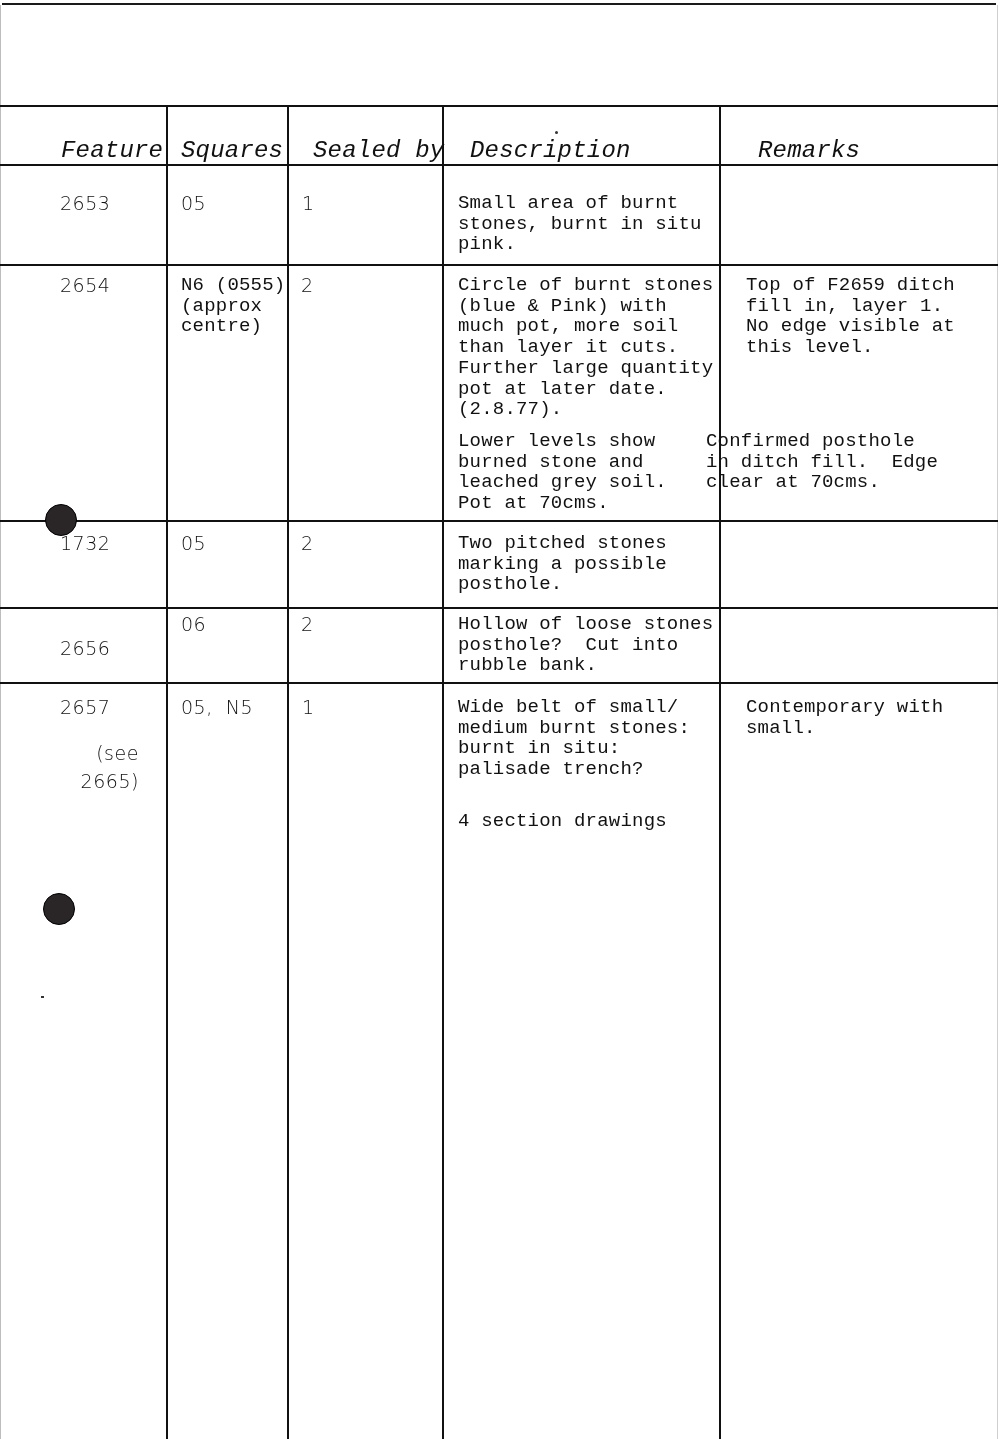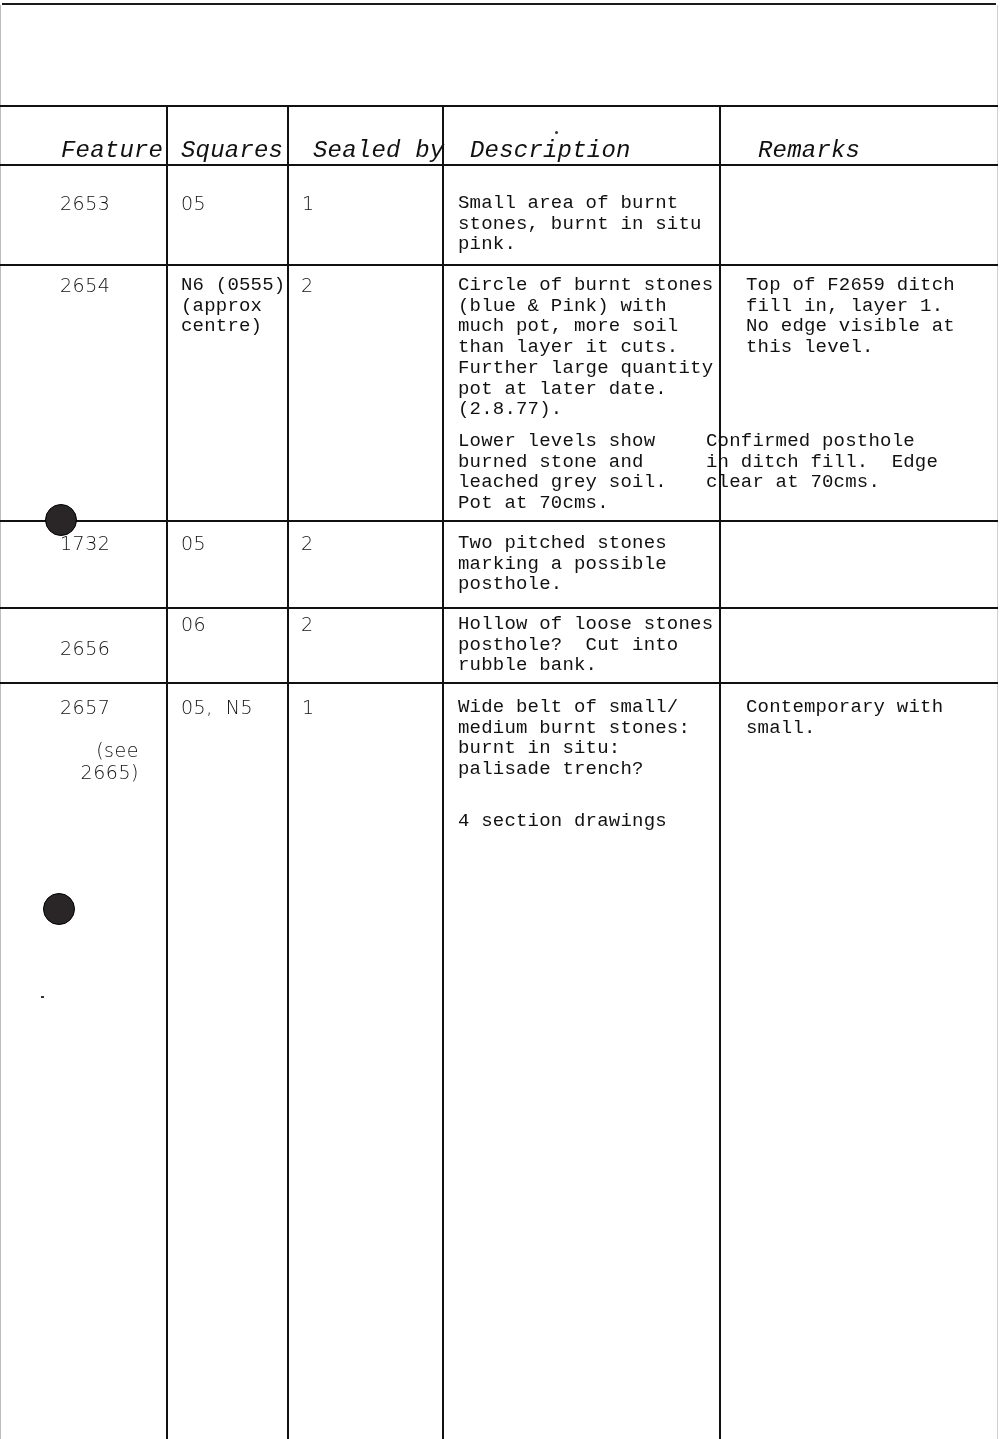--- a/index.html
+++ b/index.html
@@ -94,21 +94,21 @@
     <div class="cell hand" style="left:181px;top:614px;">06</div>
     <div class="cell hand" style="left:301px;top:614px;">2</div>
     <div class="cell" style="left:458px;top:614px;">Hollow of loose stones
 posthole?  Cut into
 rubble bank.</div>
     <div class="cell" style="left:746px;top:614px;"></div>
   </div>
 
   <div>
     <div class="cell hand" style="left:60px;top:697px;">2657</div>
-    <div class="cell hand" style="left:61px;top:739px;line-height:22px;">(see
+    <div class="cell hand" style="left:61px;top:739px;line-height:28px;">(see
    2665)</div>
     <div class="cell hand" style="left:181px;top:697px;">05,  N5</div>
     <div class="cell hand" style="left:302px;top:697px;">1</div>
     <div class="cell" style="left:458px;top:697px;">Wide belt of small/
 medium burnt stones:
 burnt in situ:
 palisade trench?</div>
     <div class="cell" style="left:458px;top:811px;">4 section drawings</div>
     <div class="cell" style="left:746px;top:697px;">Contemporary with
 small.</div>

